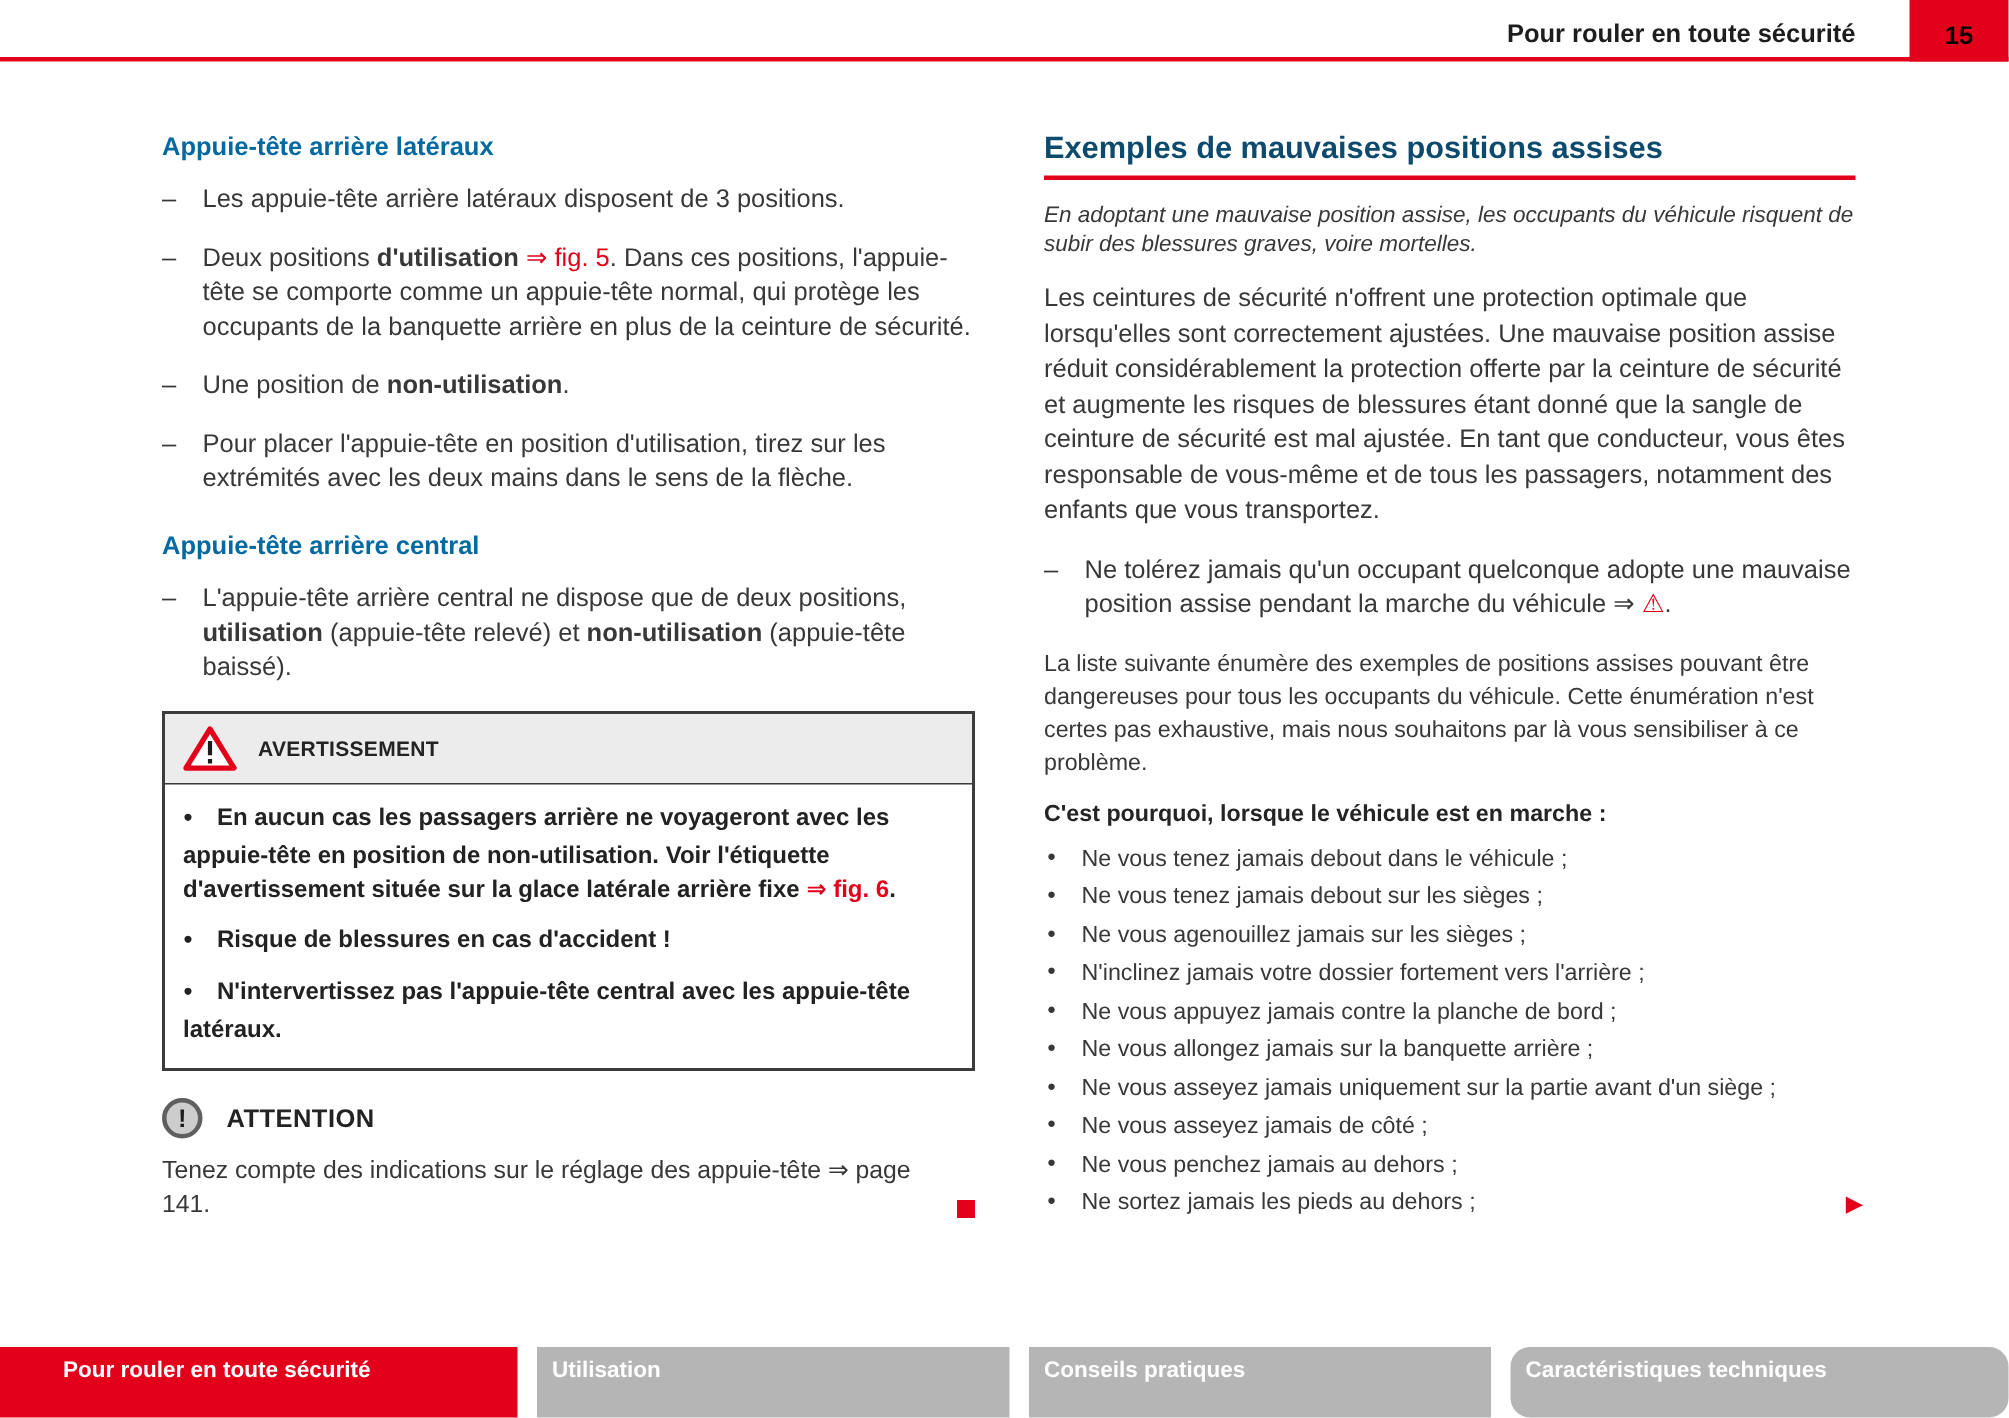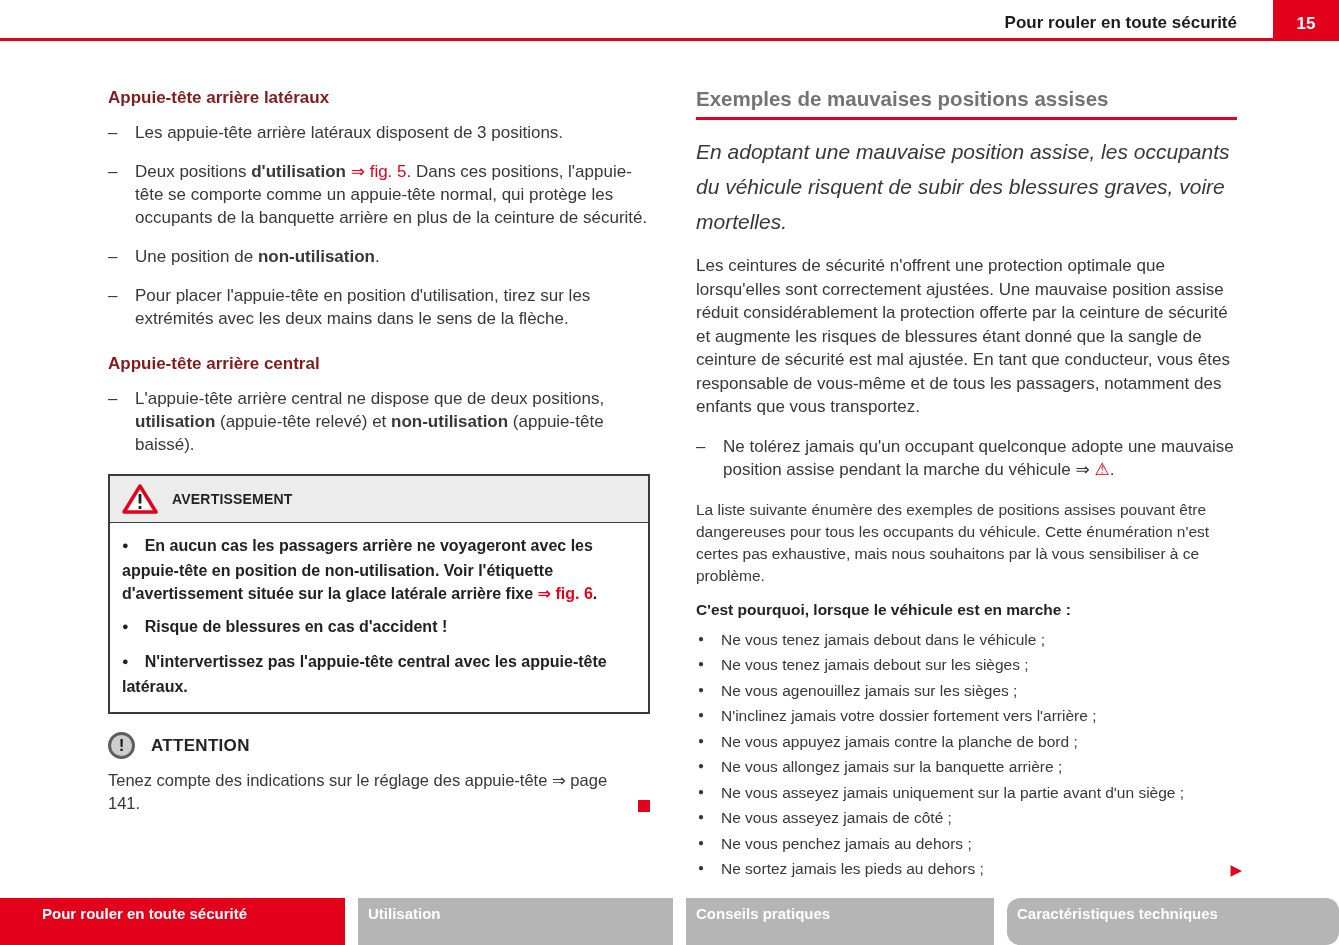--- a/index.html
+++ b/index.html
@@ -17,31 +17,31 @@
 
   
   .page-header { position:absolute; top:0; left:0; width:1339px; height:42px; }
   .header-title {
     position:absolute; top:13px; right:102px;
     font-size:17px; font-weight:bold; color:#1d1d1d;
   }
   .header-rule { position:absolute; top:38px; left:0; width:1339px; height:3px; background:#e2001a; }
   .page-number-box {
     position:absolute; top:0; right:0; width:66px; height:41px;
-    background:#e2001a; color:#ffffff; font-size:17px; font-weight:bold;
+    background:#e2001a; color:#000000; font-size:17px; font-weight:bold;
     display:flex; align-items:center; justify-content:center; padding-top:6px;
   }
 
   
   .columns { position:absolute; top:88px; left:108px; width:1129px; display:flex; }
   .col-left  { width:542px; margin-right:46px; flex:none; }
   .col-right { width:541px; flex:none; }
 
   
-  .sub-heading { font-size:17px; font-weight:bold; color:#7f1d1d; margin:0 0 13px; line-height:20px; }
+  .sub-heading { font-size:17px; font-weight:bold; color:#0369a1; margin:0 0 13px; line-height:20px; }
   .sub-heading.second { margin-top:24px; }
   .dash-list { list-style:none; margin:0; padding:0; }
   .dash-list li {
     position:relative; padding-left:27px; margin:0 0 16px;
     font-size:17px; line-height:23px;
   }
   .dash-list li::before { content:"\2013"; position:absolute; left:0; top:0; }
   .dash-list li.last { margin-bottom:18px; }
 
   
@@ -66,24 +66,24 @@
     display:flex; align-items:center; justify-content:center;
     font-weight:bold; font-size:17px; color:#1c1c1c; flex:none;
   }
   .attention-title { font-size:17px; font-weight:bold; color:#232323; margin-left:16px; letter-spacing:0.3px; }
   .attention-text { position:relative; margin:10px 0 12px; font-size:16.5px; line-height:23px; padding-right:30px; }
   .section-end-square { position:absolute; right:0; bottom:3px; width:12px; height:12px; background:#e2001a; }
 
   
   .red-heading {
     margin:0 0 14px; padding-bottom:7px;
-    font-size:20.5px; font-weight:bold; color:#737373; line-height:22px;
+    font-size:20.5px; font-weight:bold; color:#0c4a6e; line-height:22px;
     border-bottom:3px solid #e2001a;
   }
-  .lead-paragraph { margin:0 0 15px; font-style:italic; font-size:21px; line-height:35px; }
+  .lead-paragraph { margin:0 0 15px; font-style:italic; font-size:15px; line-height:19px; }
   .body-paragraph { margin:0 0 16px; font-size:17px; line-height:23.5px; }
   .dash-item {
     position:relative; padding-left:27px; margin:0 0 17px;
     font-size:17px; line-height:23.5px;
   }
   .dash-item::before { content:"\2013"; position:absolute; left:0; top:0; }
   .small-paragraph { margin:0 0 13px; font-size:15.5px; line-height:22px; }
   .list-intro { margin:0 0 9px; font-size:15.5px; font-weight:bold; color:#242424; line-height:20px; }
   .dot-list { list-style:none; margin:0; padding:0; }
   .dot-list li {

